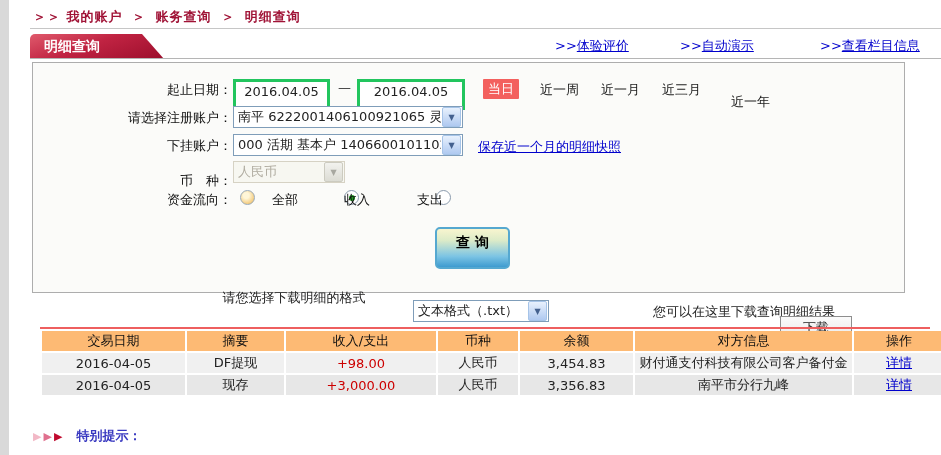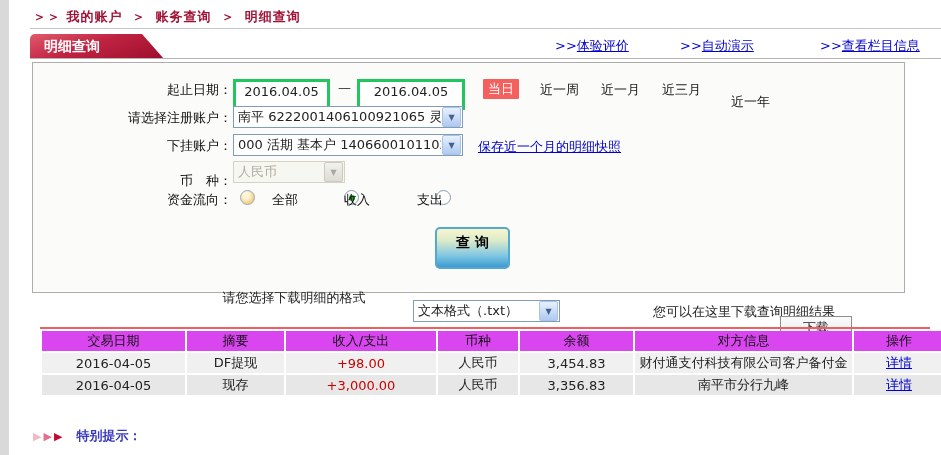--- a/index.html
+++ b/index.html
@@ -43,21 +43,21 @@
              background:linear-gradient(180deg,#f8f5cf 0%,#dcebc8 30%,#7cc4e4 72%,#3e9bd0 100%);
              font-weight:bold;font-size:14px;color:#000;text-align:center;line-height:26px;cursor:pointer;box-sizing:border-box;
              font-family:"DejaVu Sans","Liberation Sans",sans-serif;}
   .dl-label{left:180px;width:228px;text-align:center;top:289px;}
   .dl-hint{left:653px;top:303px;}
   .dl-btn{left:780px;top:316px;width:72px;height:24px;background:linear-gradient(180deg,#fbfbfb,#e9e9e9);
           border:1px solid #8e8e8e;text-align:center;line-height:22px;cursor:pointer;box-sizing:border-box;}
   .red-line{left:40px;top:327px;width:890px;height:2px;background:#ee5f5f;}
   .dtable{left:40px;top:329px;border-collapse:separate;border-spacing:2px;table-layout:fixed;width:890px;}
   .dtable td,.dtable th{height:20px;padding:0 2px;text-align:center;font-weight:normal;font-size:13px;white-space:nowrap;overflow:hidden;}
-  .dtable th{background:#d946ef;color:#111;}
+  .dtable th{background:#fdba74;color:#111;}
   .dtable tr.r1 td{background:#f0f0f0;}
   .dtable tr.r2 td{background:#e7e7e7;}
   .amount{color:#cc0000;}
   .detail-link{color:#0000cc;text-decoration:underline;cursor:pointer;}
   .blue-link{color:#0000cc;text-decoration:underline;cursor:pointer;}
   .footer{left:33px;top:427px;display:flex;align-items:center;gap:2px;}
   .tri{font-size:11px;line-height:13px;}
   .tri.t1{color:#f2b8c6;} .tri.t2{color:#e0708e;} .tri.t3{color:#c00a2e;}
   .notice{margin-left:12px;color:#3838c0;font-weight:bold;}
 </style>
@@ -139,21 +139,21 @@
   <span class="abs radio checked" style="left:325px;top:190px;"></span>
   <span class="abs rlabel" style="left:344px;top:191px;">收入</span>
   <span class="abs radio" style="left:398px;top:190px;"></span>
   <span class="abs rlabel" style="left:417px;top:191px;">支出</span>
 
   
   <div class="abs query-btn">查 询</div>
 
   
   <div class="abs dl-label">请您选择下载明细的格式</div>
-  <div class="abs sel" style="left:413px;top:300px;width:147px;">
+  <div class="abs sel" style="left:413px;top:300px;width:136px;">
     <span class="txt">文本格式（.txt）</span>
     <span class="arr">▼</span>
   </div>
   <div class="abs dl-hint">您可以在这里下载查询明细结果</div>
   <div class="abs dl-btn">下载</div>
 
   
   <div class="abs red-line"></div>
   <table class="abs dtable">
     <colgroup>

